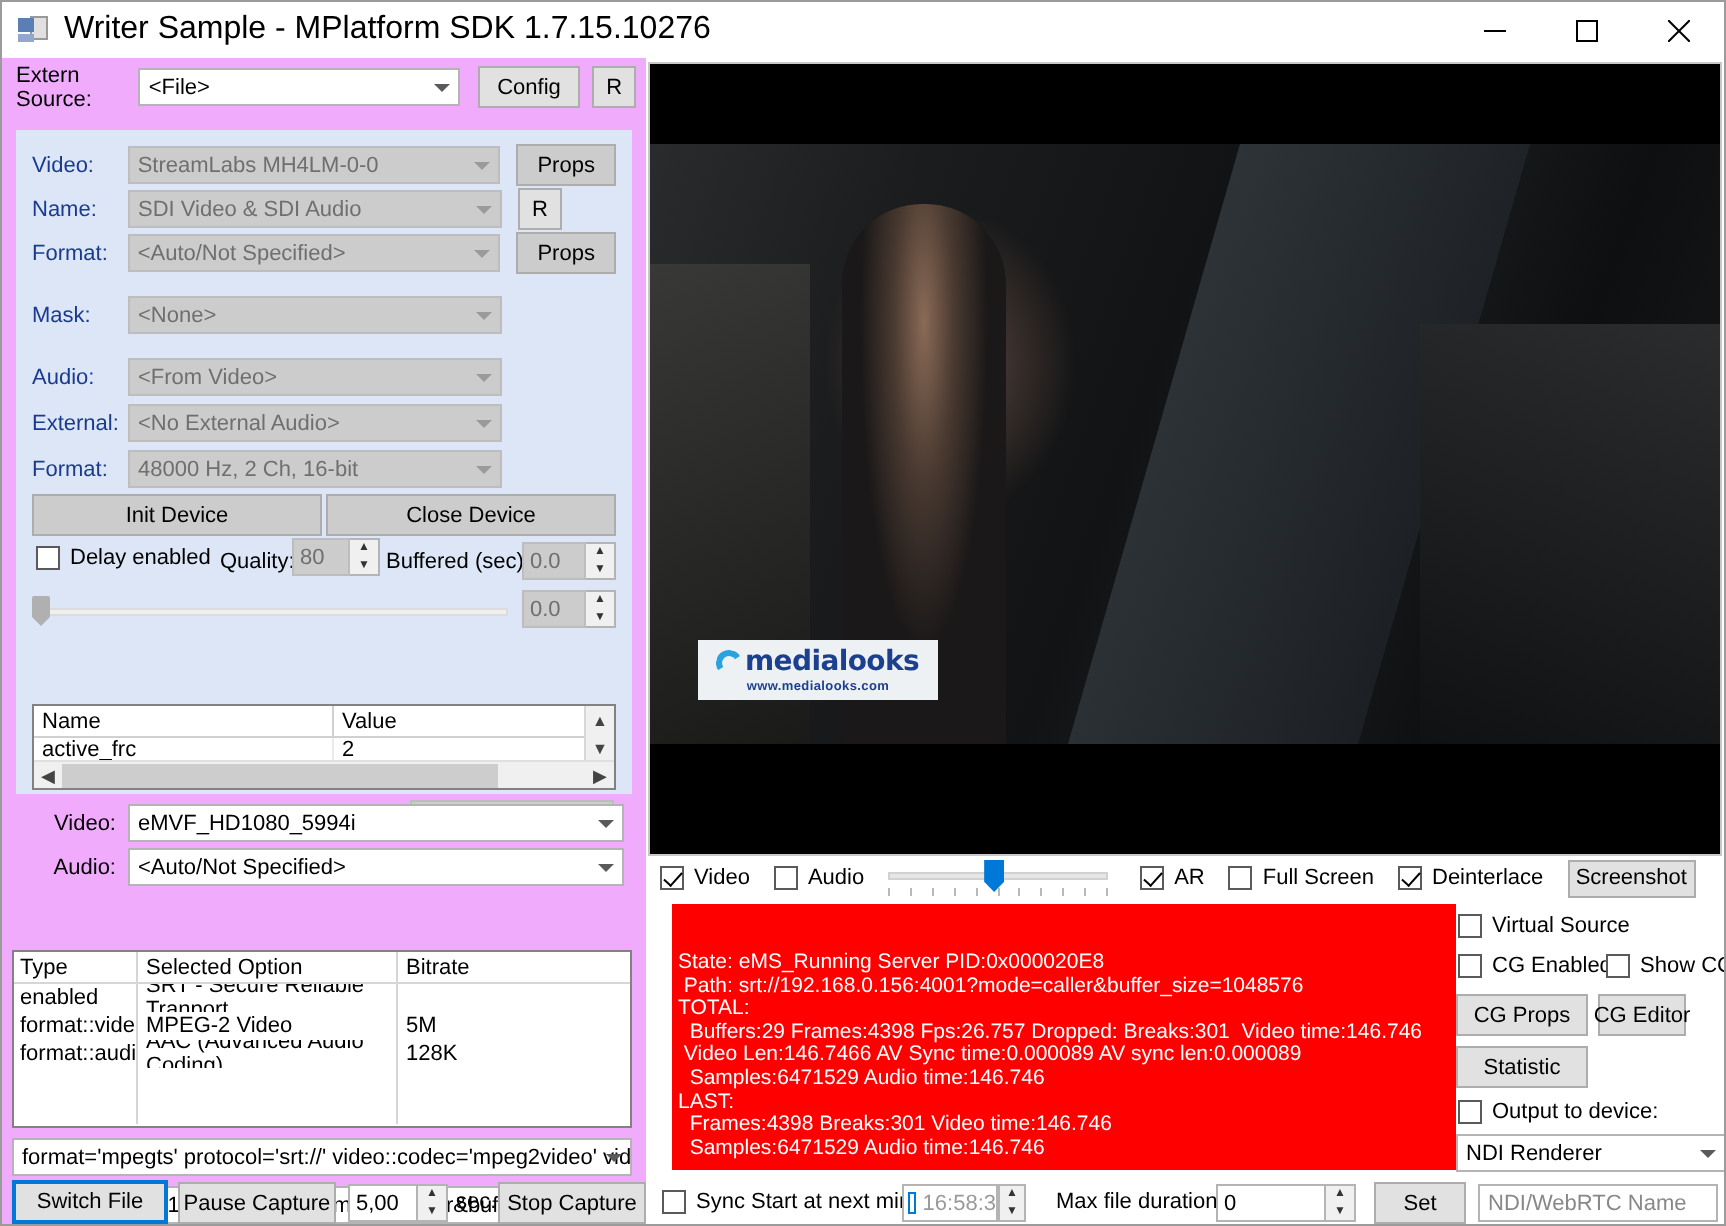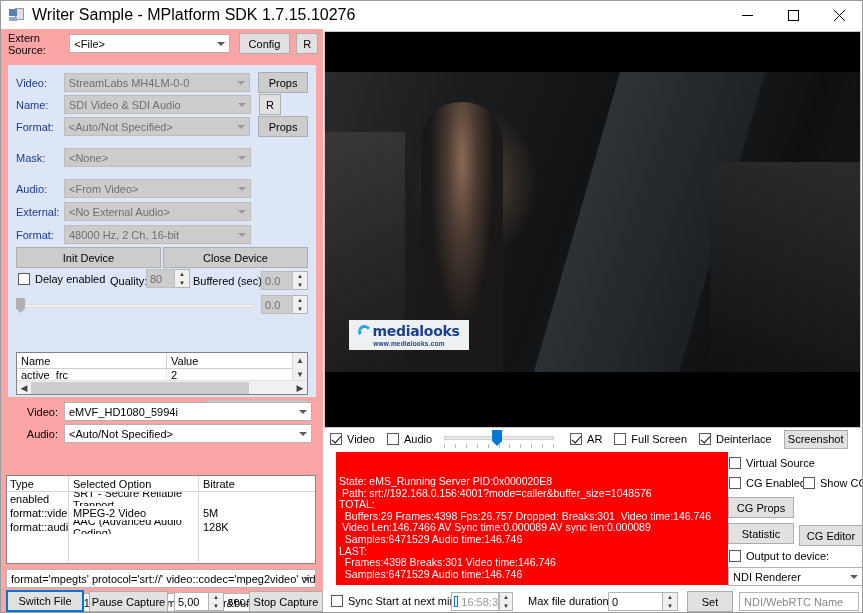--- a/index.html
+++ b/index.html
@@ -22,21 +22,21 @@
   .title-icon { margin-left:8px; width:16px; height:16px; position:relative; }
   .title-icon .sq1 { position:absolute; left:0; top:2px; width:8px; height:7px; background:#5b7fb5; }
   .title-icon .sq2 { position:absolute; left:0; top:10px; width:8px; height:4px; background:#8fa8cc; }
   .title-icon .sq3 { position:absolute; left:6px; top:1px; width:9px; height:12px; background:#e0e0e0; border:1px solid #999;}
   .title-text { margin-left:7px; font-size:16px; color:#000; white-space:nowrap;}
   .win-btns { position:absolute; right:0; top:0; height:28px; display:flex; }
   .win-btn { width:46px; height:28px; display:flex; align-items:center; justify-content:center; font-size:13px; color:#000;}
   .win-btn svg { display:block; }
 
   
-  .left { position:absolute; left:0; top:28px; width:322px; height:585px; background:#fca5a5; }
+  .left { position:absolute; left:0; top:28px; width:322px; height:585px; background:#f0abfc; }
 
   .row { display:flex; align-items:center; }
   .lbl { color:#1a3a8f; font-size:11px; }
   .lbl-dark { color:#000; font-size:11px; }
 
   
   .combo {
     height:19px; border:1px solid #b4b4b4; background:#fff; position:relative;
     display:flex; align-items:center; padding-left:4px; font-size:11px; color:#000;
     overflow:hidden; white-space:nowrap;
@@ -447,21 +447,21 @@
     </div>
     <div class="cb" style="position:absolute;left:6px;top:24px;">
       <span class="box"></span>
       <span>CG Enabled</span>
     </div>
     <div class="cb" style="position:absolute;left:80px;top:24px;">
       <span class="box"></span>
       <span>Show CC</span>
     </div>
     <div class="btn win" style="position:absolute;left:5px;top:44px;width:66px;">CG Props</div>
-    <div class="btn win" style="position:absolute;left:76px;top:44px;width:64px;margin-top:28px;">CG Editor</div>
+    <div class="btn win" style="position:absolute;left:76px;top:44px;width:44px;">CG Editor</div>
     <div class="btn win" style="position:absolute;left:5px;top:70px;width:66px;">Statistic</div>
     <div class="cb" style="position:absolute;left:6px;top:97px;">
       <span class="box"></span>
       <span>Output to device:</span>
     </div>
     <div class="combo" style="position:absolute;left:5px;top:114px;width:135px;">
       <span>NDI Renderer</span>
       <span class="arr"></span>
     </div>
   </div>

